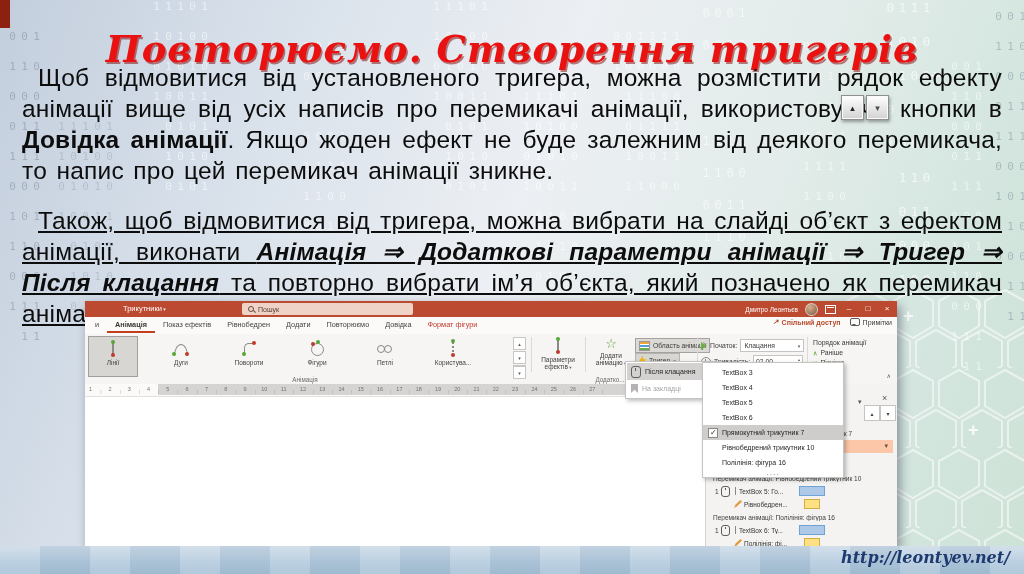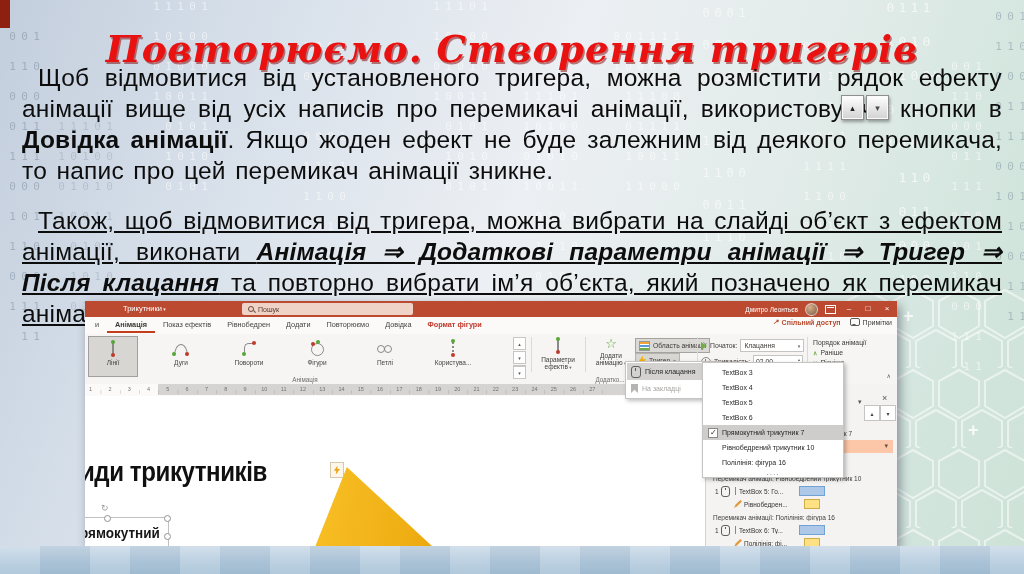--- a/index.html
+++ b/index.html
@@ -56,21 +56,21 @@
   .user{font-size:6.5px;}
   .avatar{width:11px;height:11px;border-radius:50%;background:radial-gradient(circle at 35% 30%,#d9b08c,#7d5a48);border:1px solid rgba(255,255,255,.6);}
   .ribbondisp{width:9px;height:7px;border:1px solid #fff;position:relative;}
   .ribbondisp::after{content:'';position:absolute;left:1px;right:1px;top:1px;height:1.5px;background:#fff;}
   .wbtn{width:12px;text-align:center;font-size:8px;line-height:16px;}
   
   .tabsrow{position:absolute;left:0;top:16px;width:100%;height:17px;background:#fbfaf9;border-bottom:1px solid #e5e3e1;}
   .tabs{display:flex;margin:0 0 0 2px;padding:0;list-style:none;}
   .tab{padding:0 8px;font-size:7.3px;color:#444;line-height:16px;white-space:nowrap;}
   .tab-active{font-weight:700;color:#38372f;box-shadow:inset 0 -2px 0 #c43e1c;}
-  .tab-ctx{color:#c0392b;font-weight:bold;}
+  .tab-ctx{color:#c0392b;}
   .actions{position:absolute;right:5px;top:1px;display:flex;align-items:center;gap:9px;font-size:7px;}
   .share{color:#b7472a;font-weight:700;display:flex;align-items:center;gap:3px;}
   .share-ic::before{content:'↗';font-size:7px;}
   .act{display:flex;align-items:center;gap:3px;color:#3d3b39;}
   .cmt-ic{width:8px;height:6px;border:1px solid #5a5856;border-radius:2px;position:relative;}
   .cmt-ic::after{content:'';position:absolute;left:1px;bottom:-3px;border:2px solid transparent;border-top-color:#5a5856;}
   
   .ribbon{position:absolute;left:0;top:33px;width:100%;height:50px;background:#f6f5f3;border-bottom:1px solid #d8d6d4;}
   .gallery{position:absolute;left:4px;top:3px;display:flex;gap:20px;margin:0;padding:0;list-style:none;}
   .gitem{width:48px;height:37px;display:flex;flex-direction:column;align-items:center;padding-top:2px;}
@@ -419,34 +419,20 @@
           <li>21</li>
           <li>22</li>
           <li>23</li>
           <li>24</li>
           <li>25</li>
           <li>26</li>
           <li>27</li>
         </ul>
     </div>
 
-    <div class="canvas">
-      <div class="heading">иди трикутників</div>
-      <div class="selbox">
-        <span class="rot"></span>
-        <span class="hdl h1"></span>
-        <span class="hdl h2"></span>
-        <span class="hdl h3"></span>
-      </div>
-      <div class="caption">рямокутний</div>
-      <span class="trig-ind">
-          <span class="bolt"></span>
-        </span>
-      <div class="triangle"></div>
-    </div>
 
     <div class="pane">
       <span class="ph-car"></span>
       <span class="ph-x"></span>
       <span class="updn u"></span>
       <span class="updn d"></span>
       <div class="pgh g0">Перемикач анімації: Прямокутний трикутник 7</div>
       <div class="psel"></div>
       <div class="pgh g1h">Перемикач анімації: Рівнобедрений трикутник 10</div>
       <div class="prows r1">
@@ -539,13 +525,14 @@
           <div class="smitem">
             <span class="chkbox"></span>
             <span>Полілінія: фігура 16</span>
           </div>
         </div>
       <div class="smmore"></div>
     </div>
   </div>
 
   <div class="bstrip"></div>
+  <div class="url">http://leontyev.net/</div>
 </div>
 
 </body></html>

